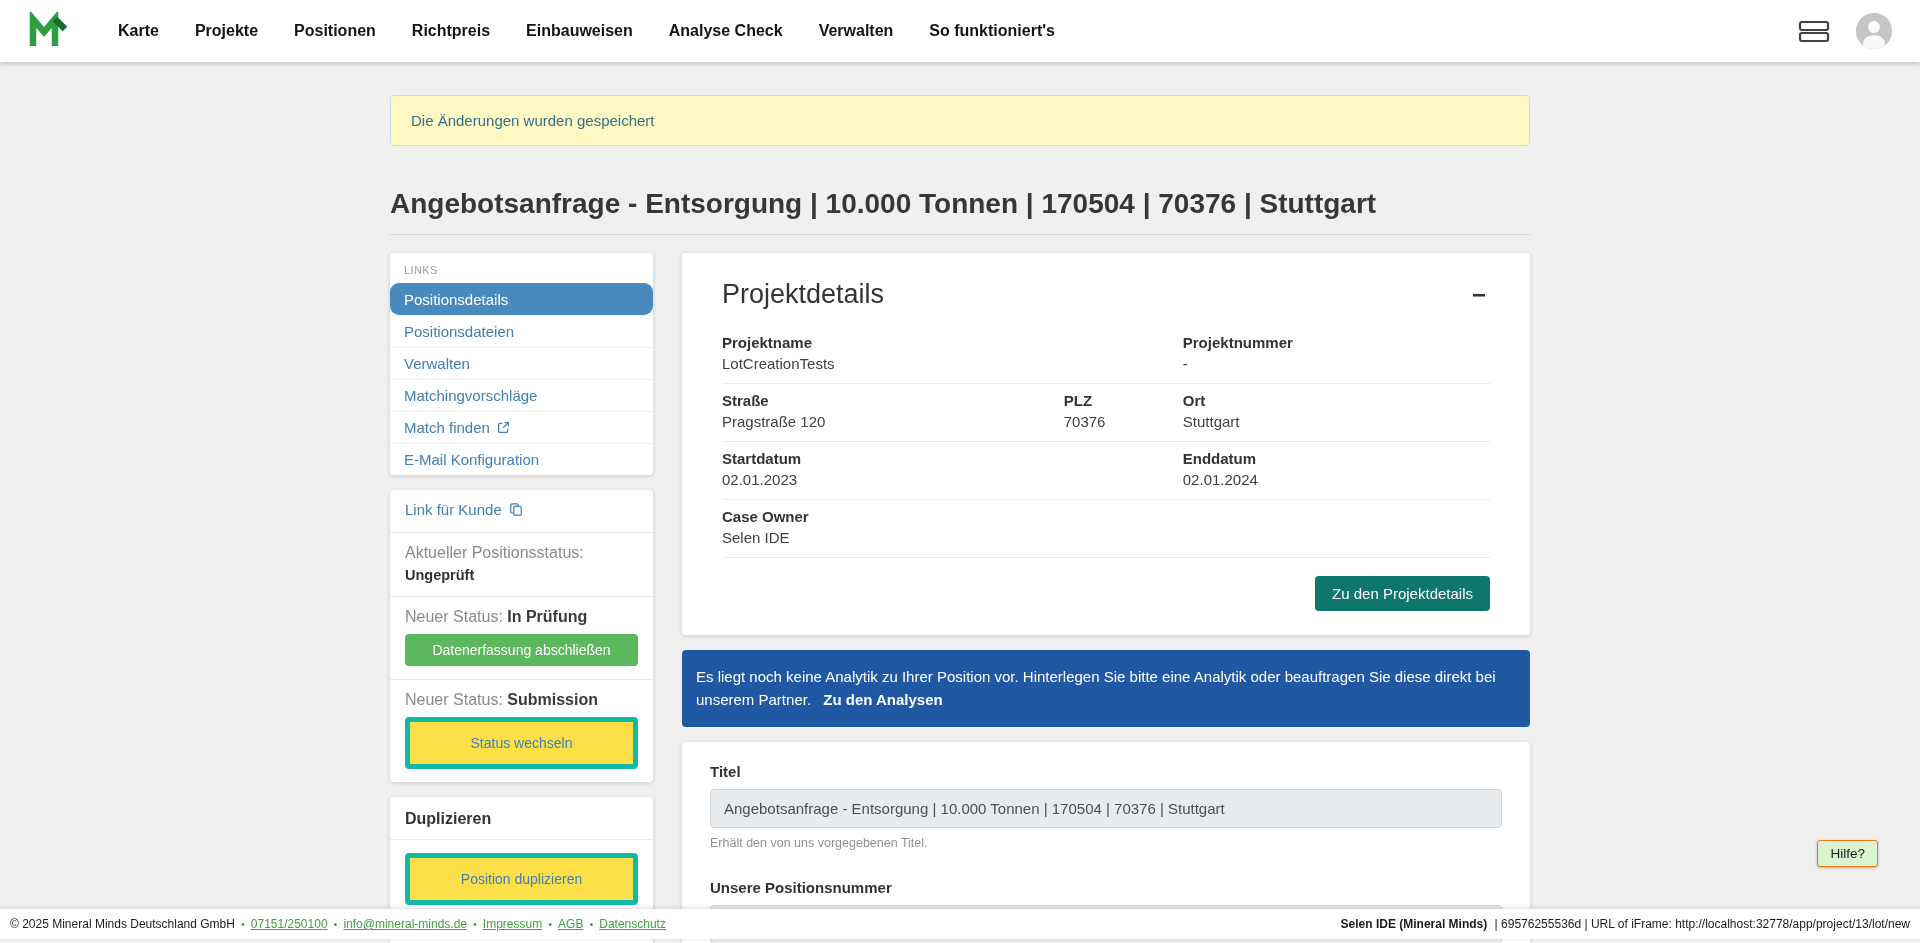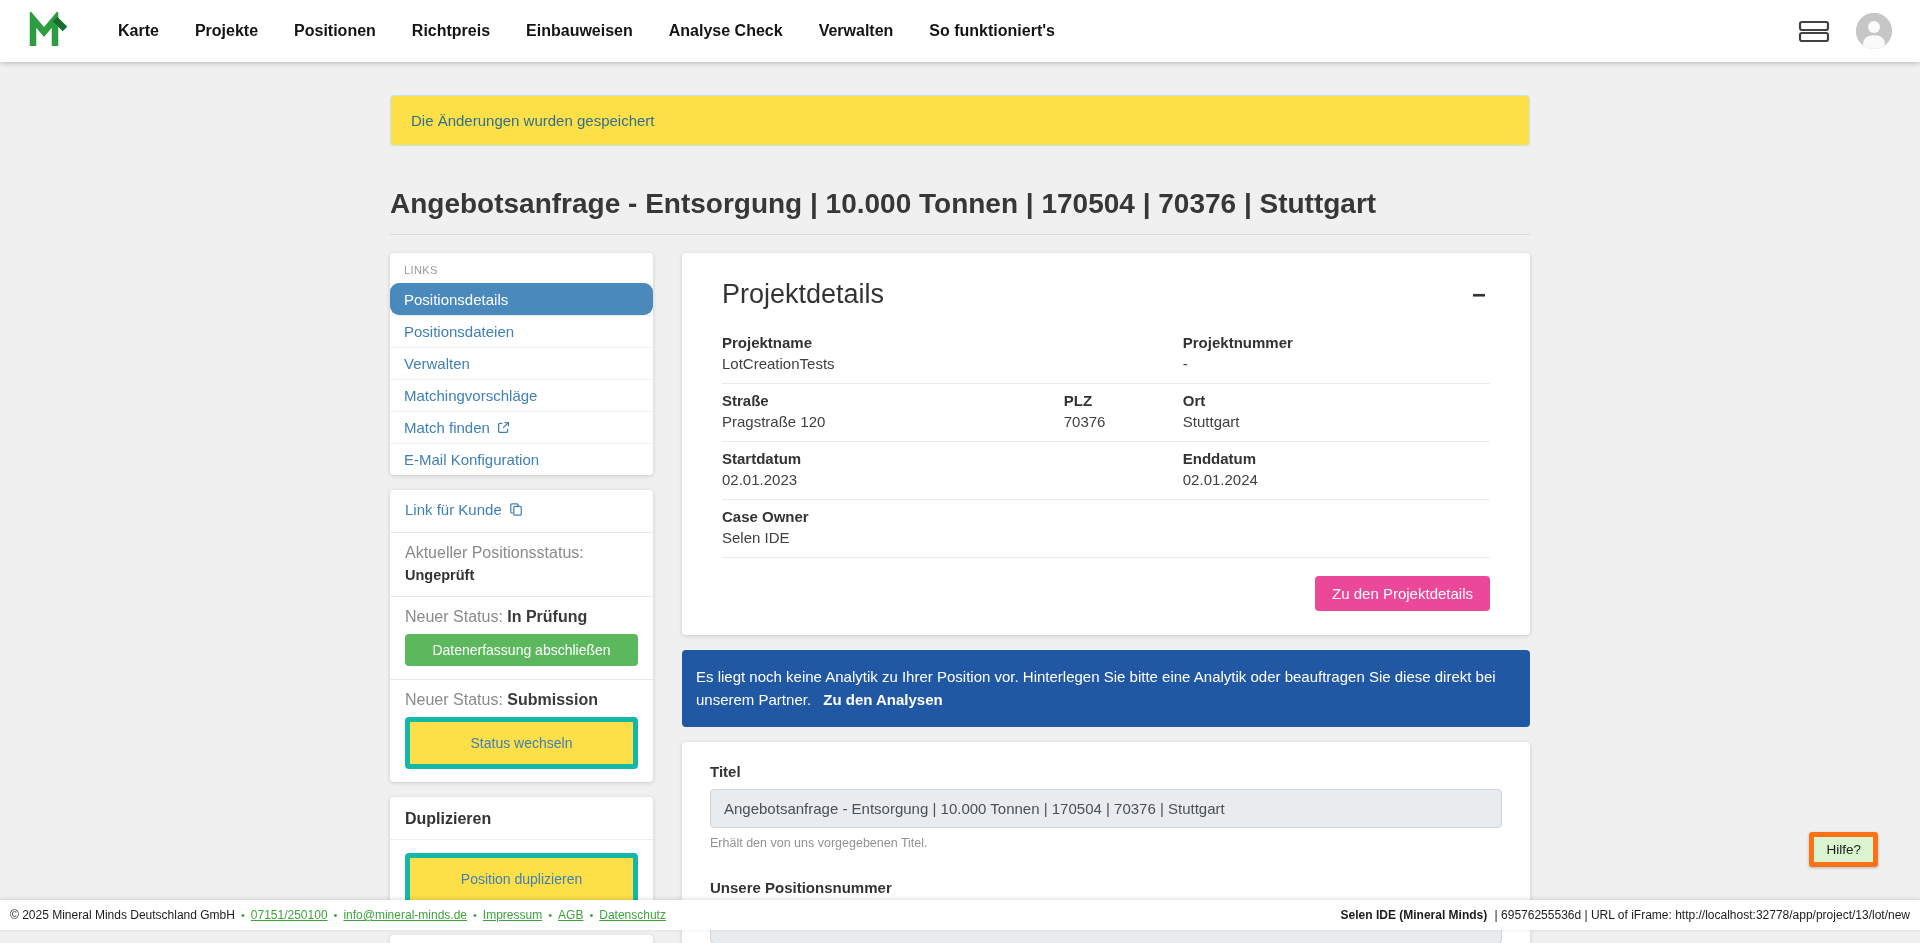--- a/index.html
+++ b/index.html
@@ -25,21 +25,21 @@
   .topnav-right { margin-left: auto; display: flex; align-items: center; gap: 26px; }
   .device-icon { display: flex; align-items: center; cursor: pointer; }
   .avatar {
     width: 36px; height: 36px; border-radius: 50%; background: #c6c6c6;
     overflow: hidden; display: flex; align-items: flex-end; justify-content: center; cursor: pointer;
   }
 
   
   .page { width: 1140px; margin: 0 auto; }
   .alert {
-    margin-top: 33px; background: #fde047; border: 1px solid #c4e2ef; color: #32708f;
+    margin-top: 33px; background: #fef9c3; border: 1px solid #c4e2ef; color: #32708f;
     border-radius: 4px; padding: 16px 20px; font-size: 15px;
   }
   .page-title {
     margin: 42px 0 0; font-size: 28px; font-weight: 700; color: #373737;
     padding-bottom: 14px; border-bottom: 1px solid #dadada;
   }
   .content-row { display: flex; gap: 29px; margin-top: 18px; align-items: flex-start; }
 
   
   .sidebar { flex: 0 0 263px; width: 263px; display: flex; flex-direction: column; gap: 15px; }
@@ -76,21 +76,21 @@
   .pd-rows { margin-top: 16px; }
   .pd-row {
     display: grid; grid-template-columns: 44.5% 15.5% 40%;
     padding: 8px 0 11px; border-bottom: 1px solid #eaeaea;
   }
   .pd-label { font-size: 15px; font-weight: 700; color: #333; }
   .pd-value { font-size: 15px; color: #404040; margin-top: 4px; }
   .span-2 { grid-column: 1 / 3; }
   .col-3 { grid-column: 3; }
   .project-footer { margin-top: 18px; display: flex; justify-content: flex-end; }
-  .btn-blue { background: #ec4899; color: #fff; border: none; padding: 9px 17px; font-size: 15px; border-radius: 4px; }
+  .btn-blue { background: #0f766e; color: #fff; border: none; padding: 9px 17px; font-size: 15px; border-radius: 4px; }
 
   .banner {
     background: #2158a4; border-radius: 4px; color: #fff;
     padding: 15px 14px; font-size: 15px; line-height: 1.55;
   }
   .banner-link { color: #fff; font-weight: 700; margin-left: 8px; cursor: pointer; }
 
   .form-card { padding: 21px 28px 34px; }
   .form-label { display: block; font-size: 15px; font-weight: 700; color: #333; margin-bottom: 9px; }
   .form-input {
@@ -98,28 +98,28 @@
     padding: 0 13px; font-size: 15px; color: #4a5056; background: #fff; font-family: inherit;
   }
   .form-input:disabled { background: #e9ecef; color: #4a5056; opacity: 1; }
   .form-help { font-size: 12.5px; color: #919191; margin-top: 8px; }
   .form-row { display: flex; gap: 24px; margin-top: 29px; flex-direction: column; }
   .form-col { flex: 1; min-width: 0; }
 
   
   .help-btn {
     position: fixed; right: 42px; bottom: 76px; z-index: 30;
-    background: #dbf4d0; border: 5px solid #f97316; border-radius: 3px;
+    background: #dbf4d0; border: 1px solid #f97316; border-radius: 3px;
     padding: 5px 12px; font-size: 13.5px; color: #1c1c1c;
     box-shadow: 0 1px 3px rgba(0,0,0,.25);
   }
 
   
   .footer {
-    position: fixed; left: 0; bottom: 13px; width: 1920px; height: 30px; z-index: 20;
+    position: fixed; left: 0; bottom: 4px; width: 1920px; height: 30px; z-index: 20;
     background: #fff; box-shadow: 0 -1px 4px rgba(0,0,0,.14);
     display: flex; align-items: center; justify-content: space-between;
     padding: 0 10px; font-size: 12px; color: #1c1c1c; text-align: right;
   }
   .footer-left { display: flex; align-items: center; gap: 6px; }
   .sep::before { content: "•"; color: #3ea33e; font-size: 11px; }
   .footer-link { color: #3ea33e; text-decoration: underline; cursor: pointer; }
   .footer-right b { font-weight: 700; }
   .footer-right span { margin-left: 4px; }
 </style>

